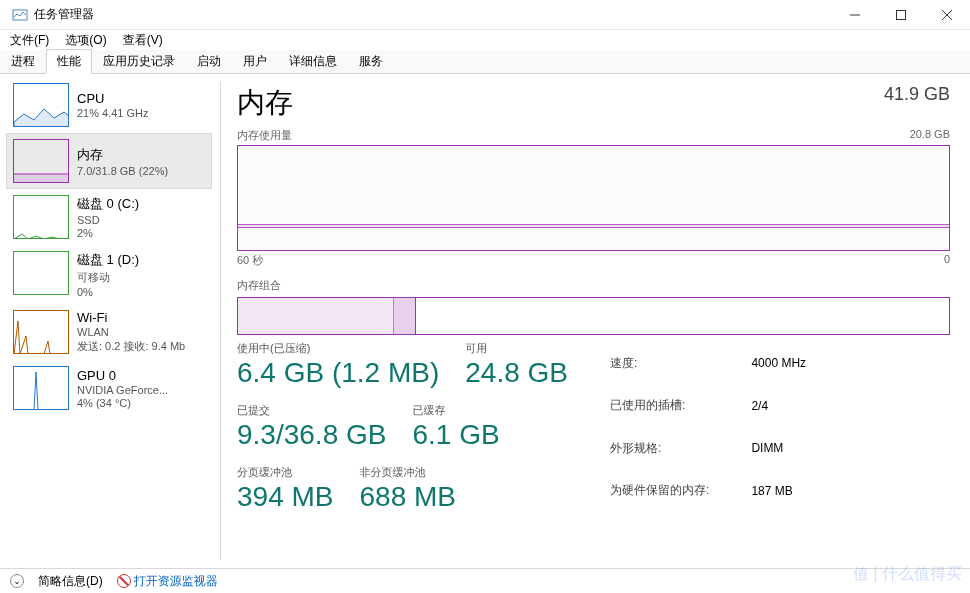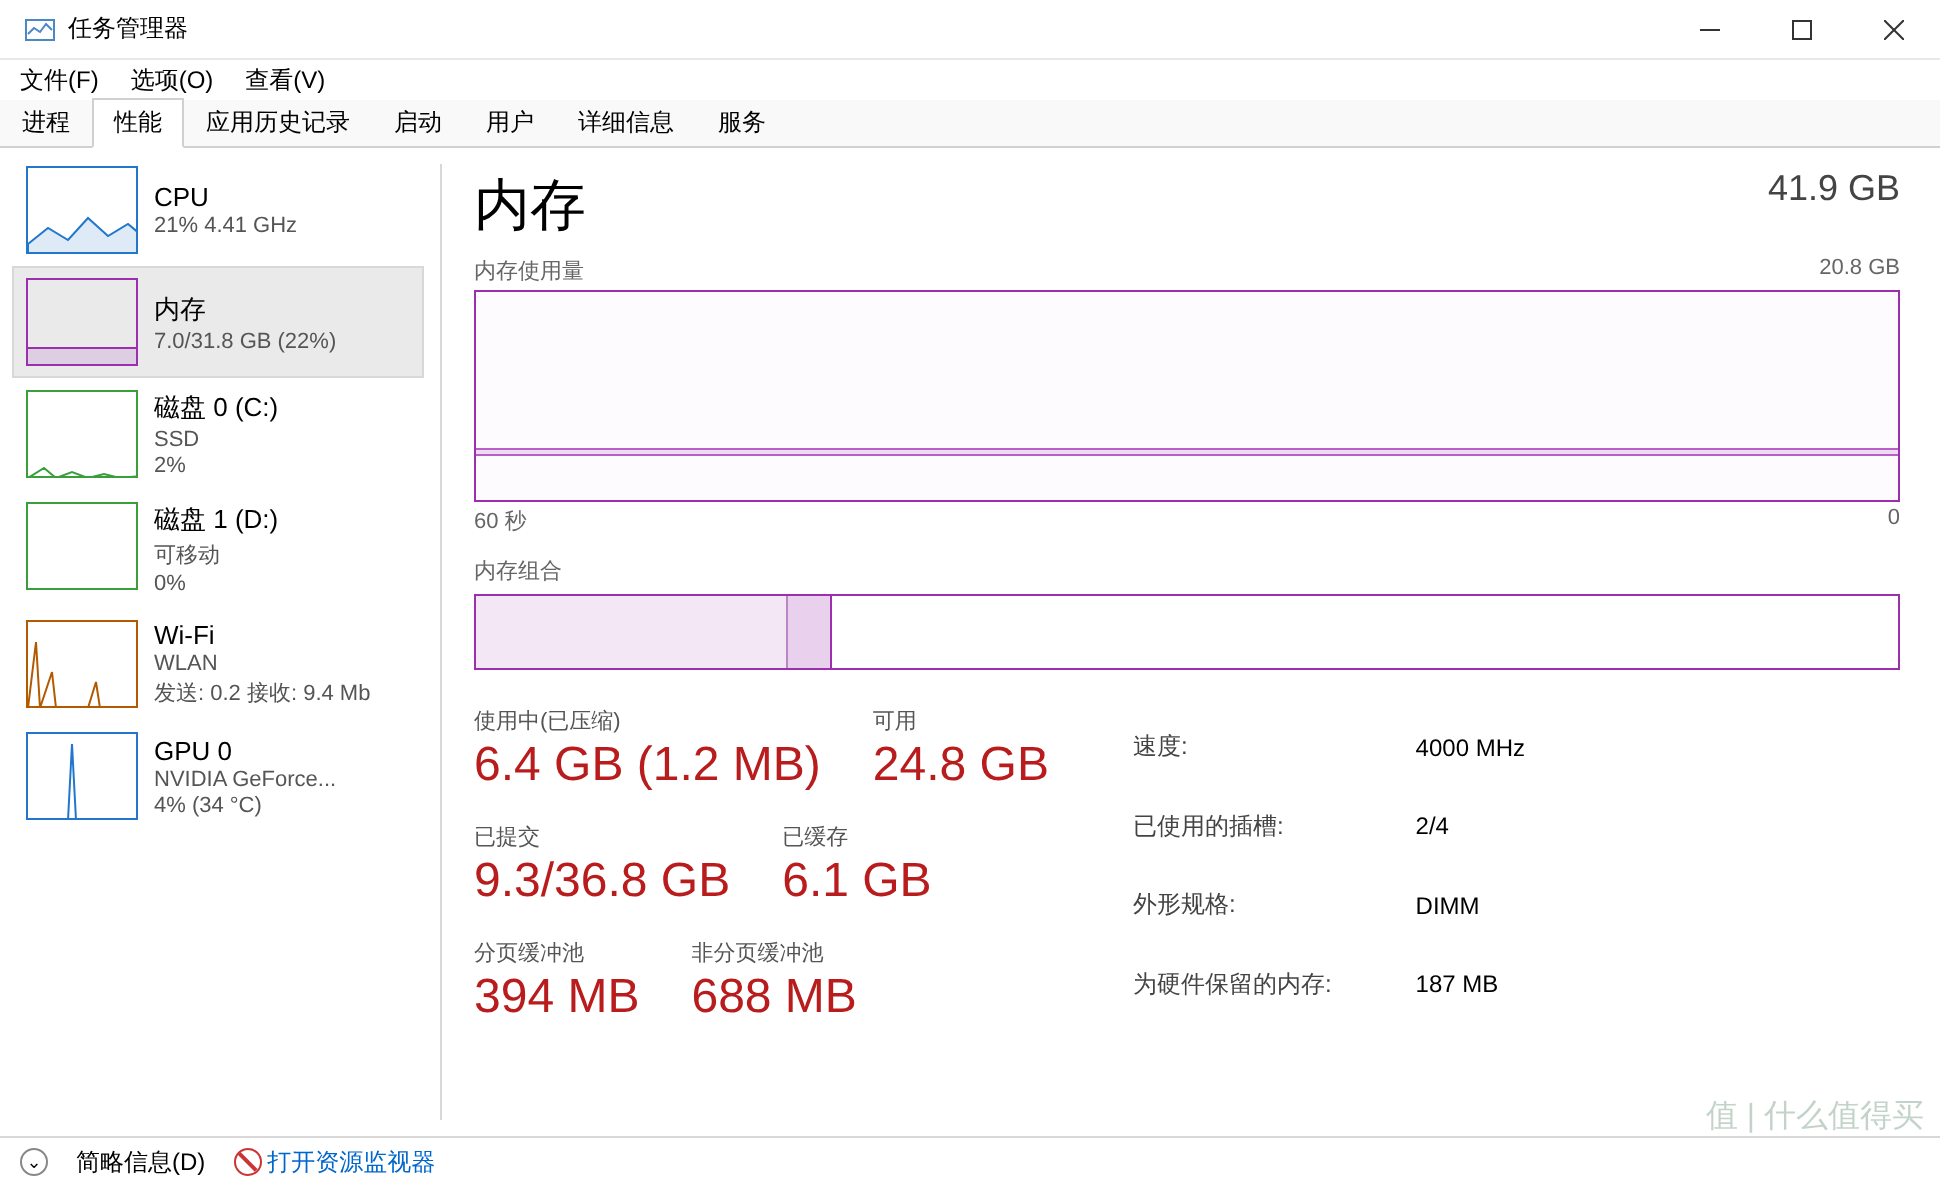--- a/index.html
+++ b/index.html
@@ -27,34 +27,34 @@
 .main-header { display: flex; justify-content: space-between; align-items: flex-start; }
 .main-title { font-size: 28px; font-weight: 300; }
 .main-total { font-size: 18px; color: #444; }
 .chart-label-row { display: flex; justify-content: space-between; font-size: 11px; color: #666; margin-top: 6px; }
 .big-chart { height: 106px; border: 1px solid #9b2fae; margin-top: 2px; position: relative; background: #fdfbfe; }
 .usage-line { position: absolute; left: 0; right: 0; top: 78px; height: 4px; background: rgba(155,47,174,0.15); border-top: 1px solid #b85fc7; border-bottom: 1px solid #b85fc7; }
 .axis-row { display: flex; justify-content: space-between; font-size: 11px; color: #666; margin-top: 2px; }
 .comp-chart { height: 38px; border: 1px solid #9b2fae; margin-top: 4px; display: flex; background: #fff; }
 .comp-used { width: 22%; background: rgba(155,47,174,0.12); border-right: 1px solid #b985c5; }
 .comp-buf { width: 3%; background: rgba(155,47,174,0.22); border-right: 1px solid #9b2fae; }
-.stats { display: flex; margin-top: 18px; gap: 40px; }
+.stats { display: flex; margin-top: 6px; gap: 40px; }
 .stat-col { display: flex; flex-direction: column; gap: 14px; }
 .stat-row { display: flex; gap: 26px; }
 .stat .label { font-size: 11px; color: #555; }
-.stat .value { font-size: 24px; color: #b91c1c; margin-top: 1px; }
+.stat .value { font-size: 28px; color: #0f766e; margin-top: 1px; }
 .info-grid { font-size: 12px; }
 .info-grid td { padding: 2px 0; }
 .info-grid td:first-child { color: #444; padding-right: 40px; }
 .footer { height: 25px; border-top: 1px solid #d8d8d8; display: flex; align-items: center; padding-left: 10px; gap: 14px; font-size: 12px; }
 .footer .chev { width: 14px; height: 14px; border: 1px solid #888; border-radius: 50%; display: inline-flex; align-items: center; justify-content: center; font-size: 9px; }
 .footer .link { color: #0066cc; }
 .footer .noicon { width: 14px; height: 14px; border: 1.5px solid #cc3333; border-radius: 50%; display: inline-flex; align-items: center; justify-content: center; margin-right: 3px; }
 .footer .noicon::after { content: ""; width: 12px; height: 1.5px; background: #cc3333; transform: rotate(45deg); }
-.watermark { position: absolute; right: 8px; bottom: 24px; opacity: 0.25; font-size: 16px; color: #14532d;}
+.watermark { position: absolute; right: 8px; bottom: 8px; opacity: 0.25; font-size: 16px; color: #3b82f6;}
 </style>
 </head>
 <body>
 
 <div class="titlebar">
   <span class="icon">
     <svg width="16" height="16" viewBox="0 0 16 16">
         <rect x="1" y="3" width="14" height="10" fill="none" stroke="#4a88c7" stroke-width="1"></rect>
         <path d="M2 10 L5 7 L8 9 L11 5 L14 8" fill="none" stroke="#4a88c7" stroke-width="1"></path>
       </svg>

